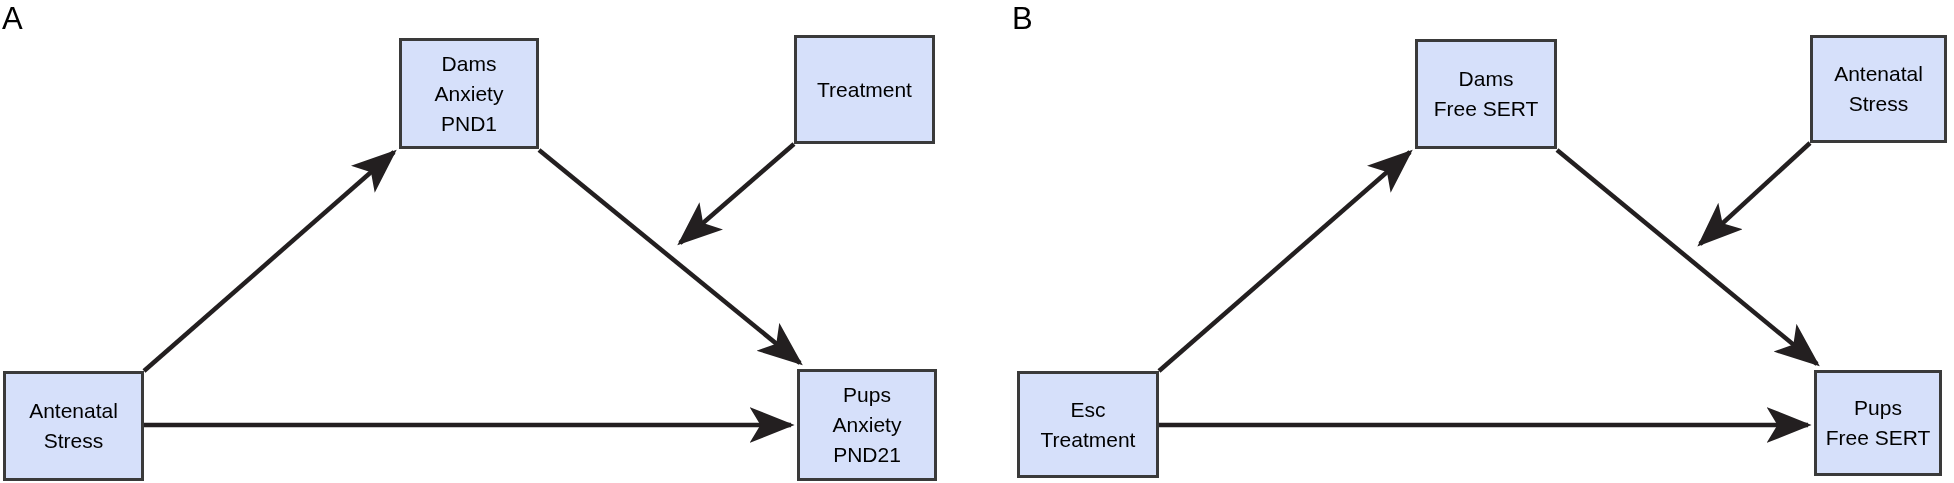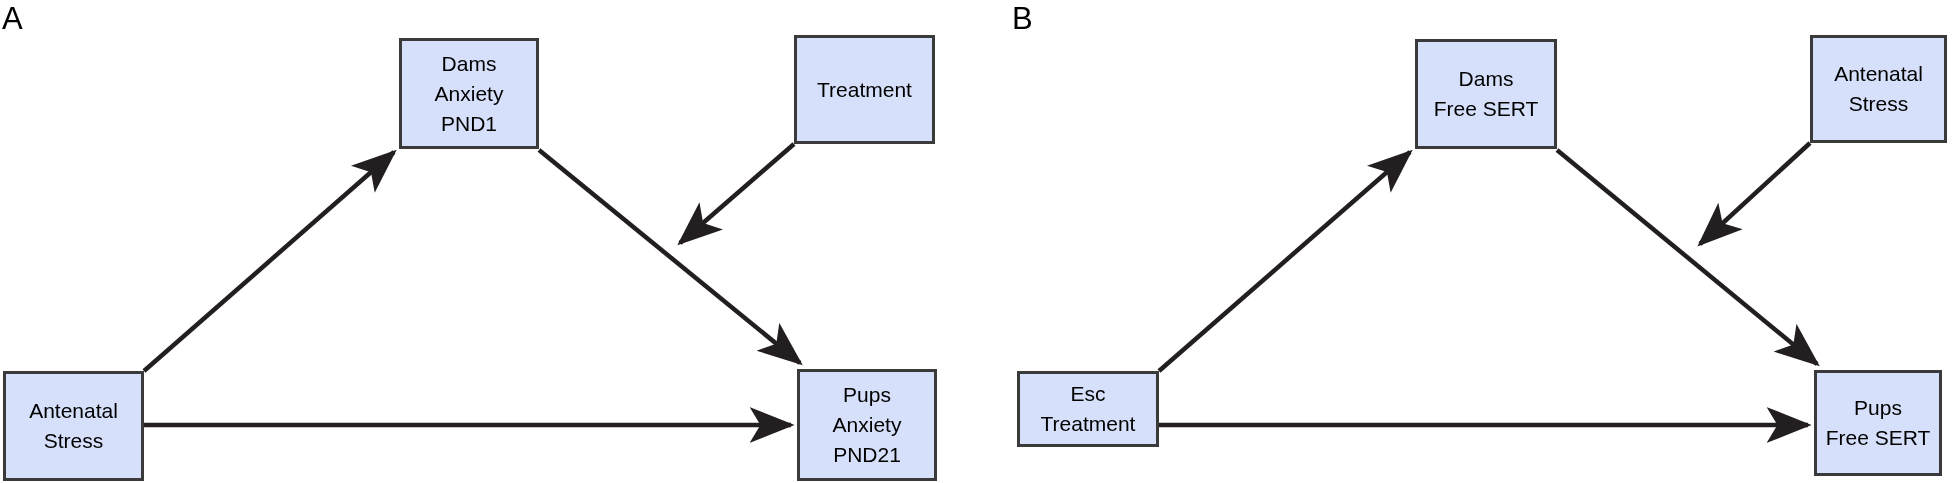--- a/index.html
+++ b/index.html
@@ -121,21 +121,21 @@
 
       <line x1="182" y1="371" x2="433" y2="152" stroke="#231f20" stroke-width="4.5" marker-end="url(#ah-b)"></line>
 
       <line x1="580" y1="150" x2="840" y2="364" stroke="#231f20" stroke-width="4.5" marker-end="url(#ah-b)"></line>
 
       <line x1="833" y1="143" x2="723" y2="244" stroke="#231f20" stroke-width="4.5" marker-end="url(#ah-b)"></line>
 
       <line x1="182" y1="425" x2="831" y2="425" stroke="#231f20" stroke-width="4.5" marker-end="url(#ah-b)"></line>
     </svg>
 
-    <div class="node" style="left:40px; top:371px; width:142px; height:76px;">
+    <div class="node" style="left:40px; top:371px; width:142px; height:107px;">
       <span>Esc
 Treatment</span>
     </div>
 
     <div class="node" style="left:438px; top:39px; width:142px; height:110px;">
       <span>Dams
 Free SERT</span>
     </div>
 
     <div class="node" style="left:833px; top:35px; width:137px; height:108px;">

